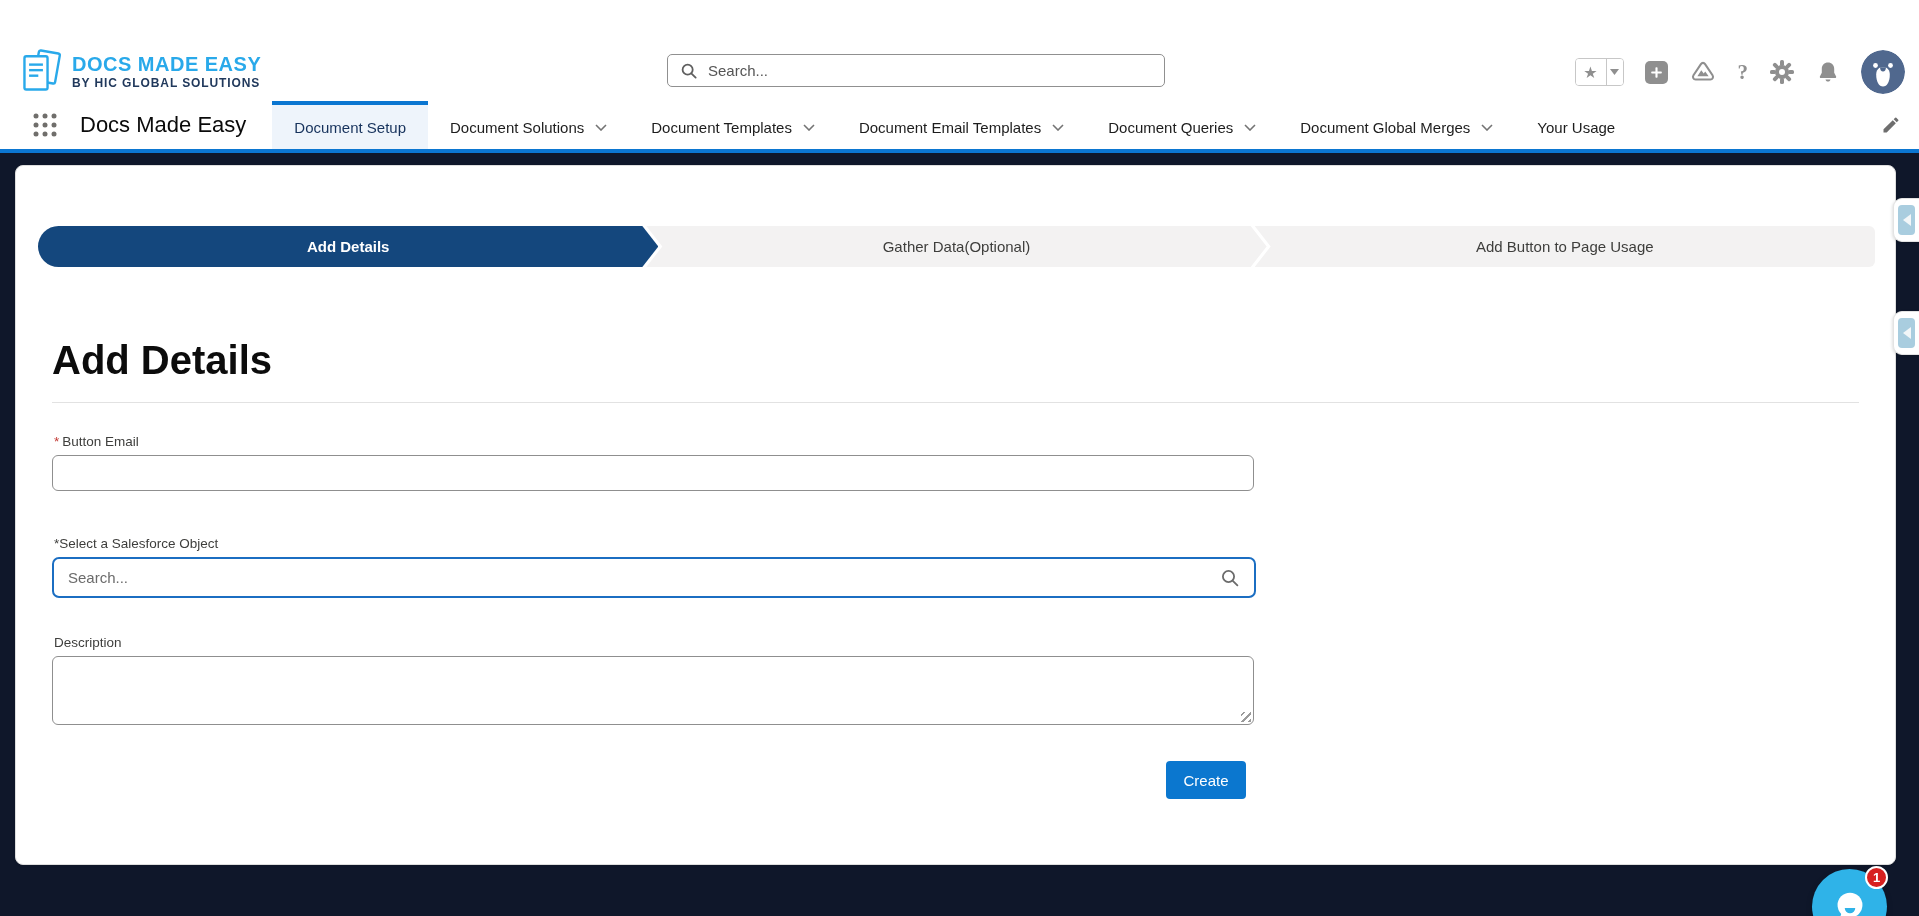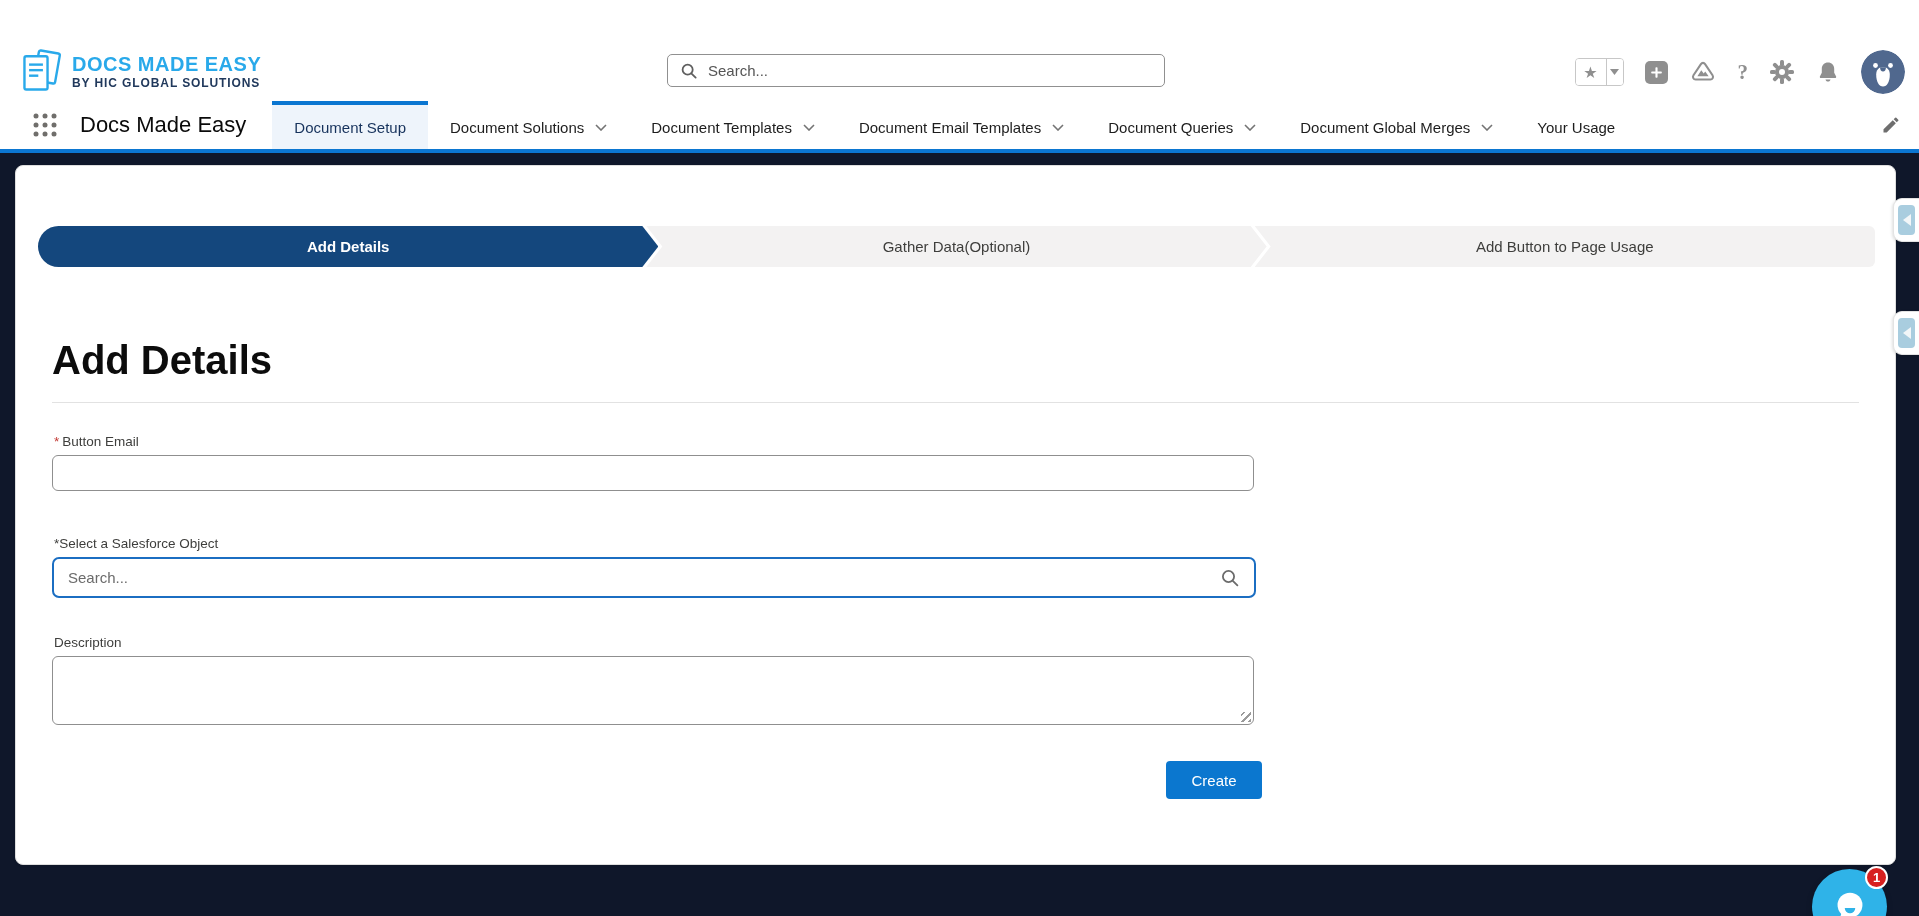--- a/index.html
+++ b/index.html
@@ -78,21 +78,21 @@
     display:flex;align-items:center;padding:0 14px;gap:10px;}
   .object-search input{border:none;outline:none;flex:1;font-size:15px;color:#333;
     font-family:"Liberation Sans",sans-serif;background:transparent;}
   .object-search input::placeholder{color:#6b6b6b;}
   .desc-wrap{position:absolute;left:36px;top:490px;width:1202px;height:69px;}
   .desc-wrap textarea{width:100%;height:100%;border:1px solid #8f8f8f;border-radius:6px;
     padding:8px 12px;font-size:15px;resize:none;outline:none;background:#fff;
     font-family:"Liberation Sans",sans-serif;}
   .resize-handle{position:absolute;right:3px;bottom:3px;width:10px;height:10px;pointer-events:none;
     background:repeating-linear-gradient(135deg,transparent 0 2px,#9a9a9a 2px 3.5px,transparent 3.5px 5px);}
-  .create-btn{position:absolute;left:1150px;top:595px;width:96px;height:38px;background:var(--create_blue);
+  .create-btn{position:absolute;left:1150px;top:595px;width:80px;height:38px;background:var(--create_blue);
     color:#fff;border:none;border-radius:4px;font-size:15px;cursor:pointer;
     font-family:"Liberation Sans",sans-serif;}
 
   
   .side-toggle{position:absolute;right:0;width:26px;height:44px;background:#fff;
     border:1px solid #e3e3e3;border-right:none;border-radius:9px 0 0 9px;
     box-shadow:-1px 1px 3px rgba(0,0,0,.12);display:flex;align-items:center;justify-content:center;cursor:pointer;}
   .toggle-top{top:45px;} .toggle-bottom{top:158px;}
   .toggle-pad{width:17px;height:30px;background:#a9cddf;border-radius:4px;
     display:flex;align-items:center;justify-content:center;}

